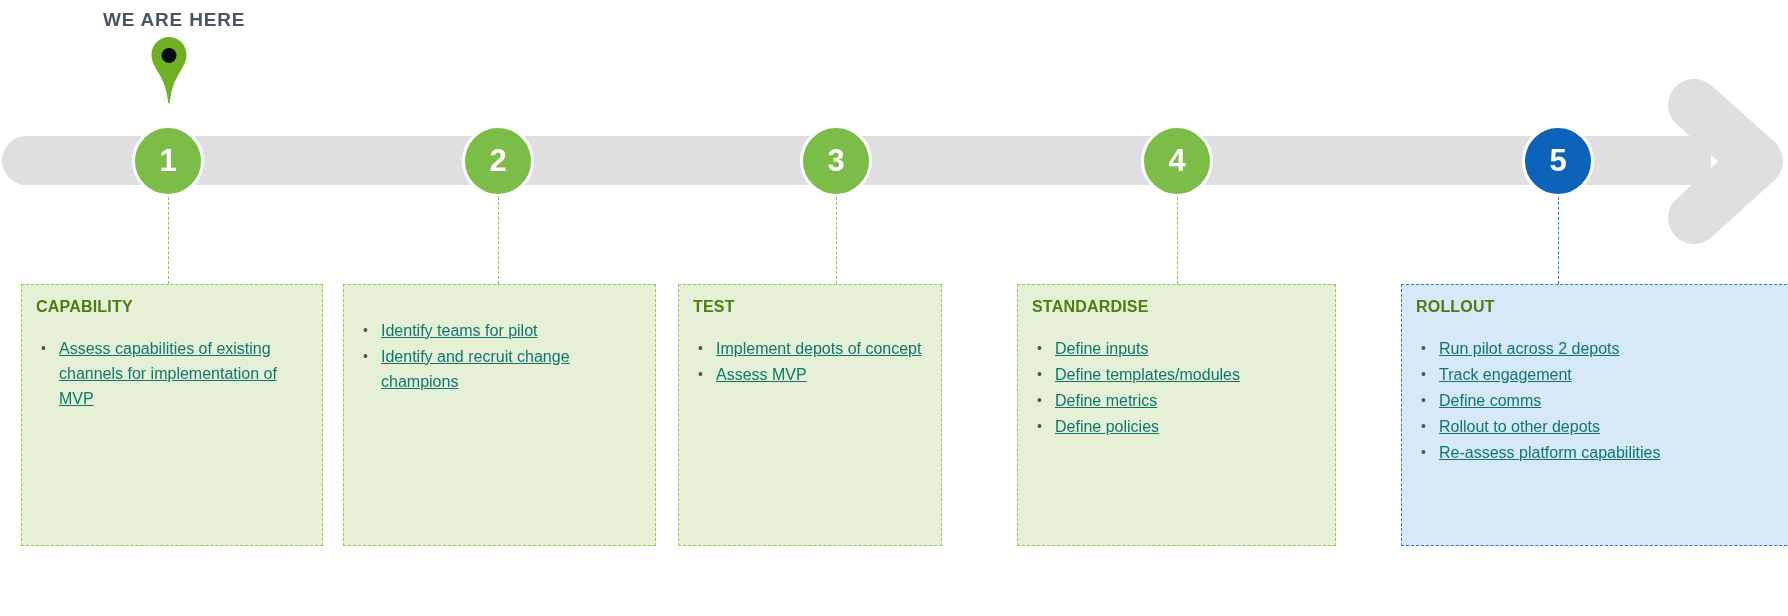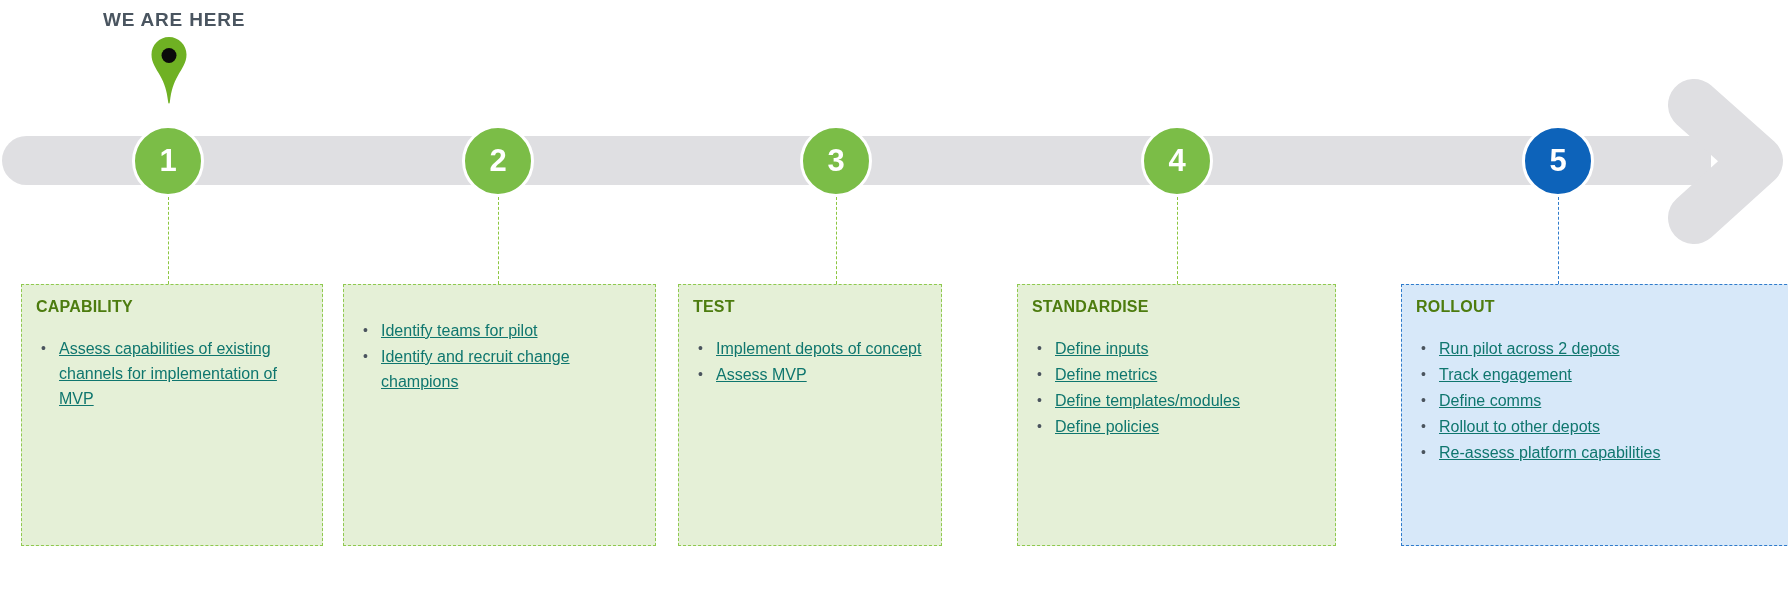--- a/index.html
+++ b/index.html
@@ -188,22 +188,22 @@
     <ul>
       <li>Implement depots of concept</li>
       <li>Assess MVP</li>
     </ul>
   </div>
 
   <div class="stage-box green" style="left:1017px; width:319px">
     <div class="stage-title">STANDARDISE</div>
     <ul>
       <li>Define inputs</li>
+      <li>Define templates/modules</li>
       <li>Define metrics</li>
-      <li>Define templates/modules</li>
       <li>Define policies</li>
     </ul>
   </div>
 
   <div class="stage-box blue" style="left:1357px; width:401px">
     <div class="stage-title">ROLLOUT</div>
     <ul>
       <li>Run pilot across 2 depots</li>
       <li>Track engagement</li>
       <li>Define comms</li>

